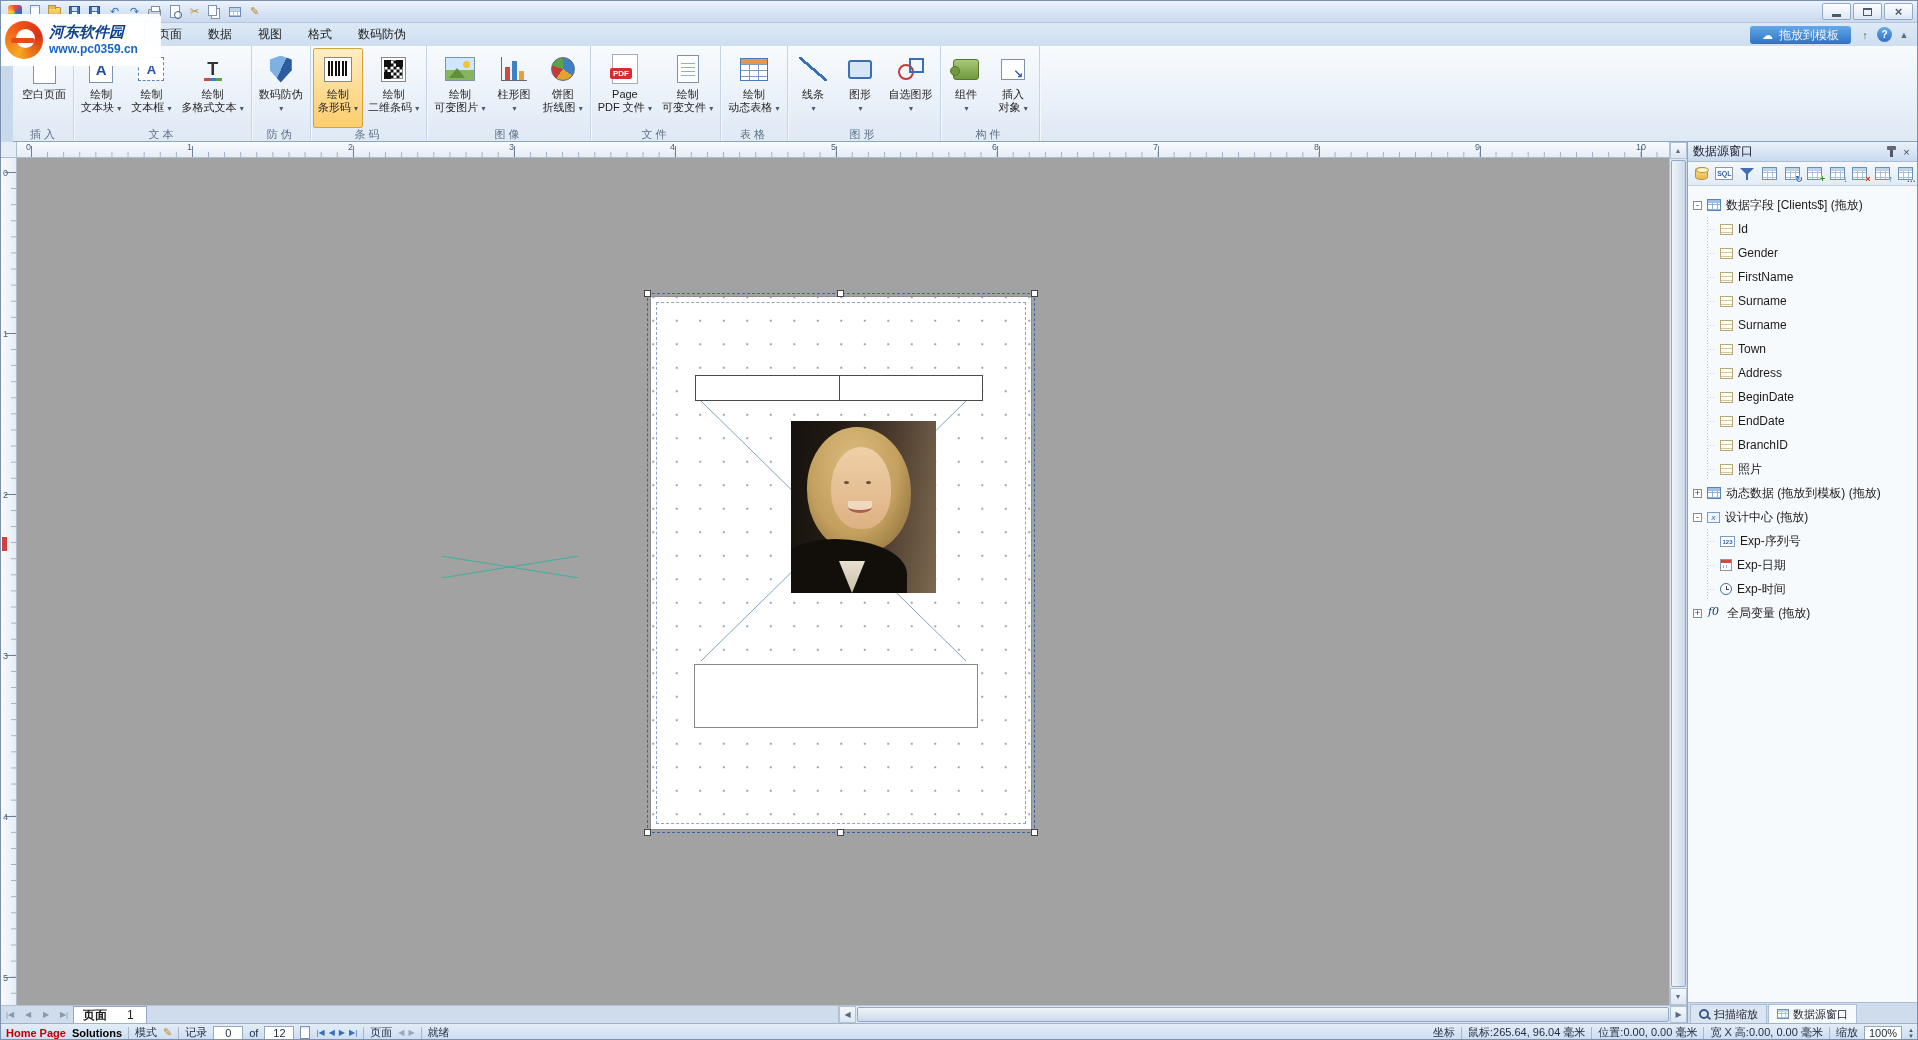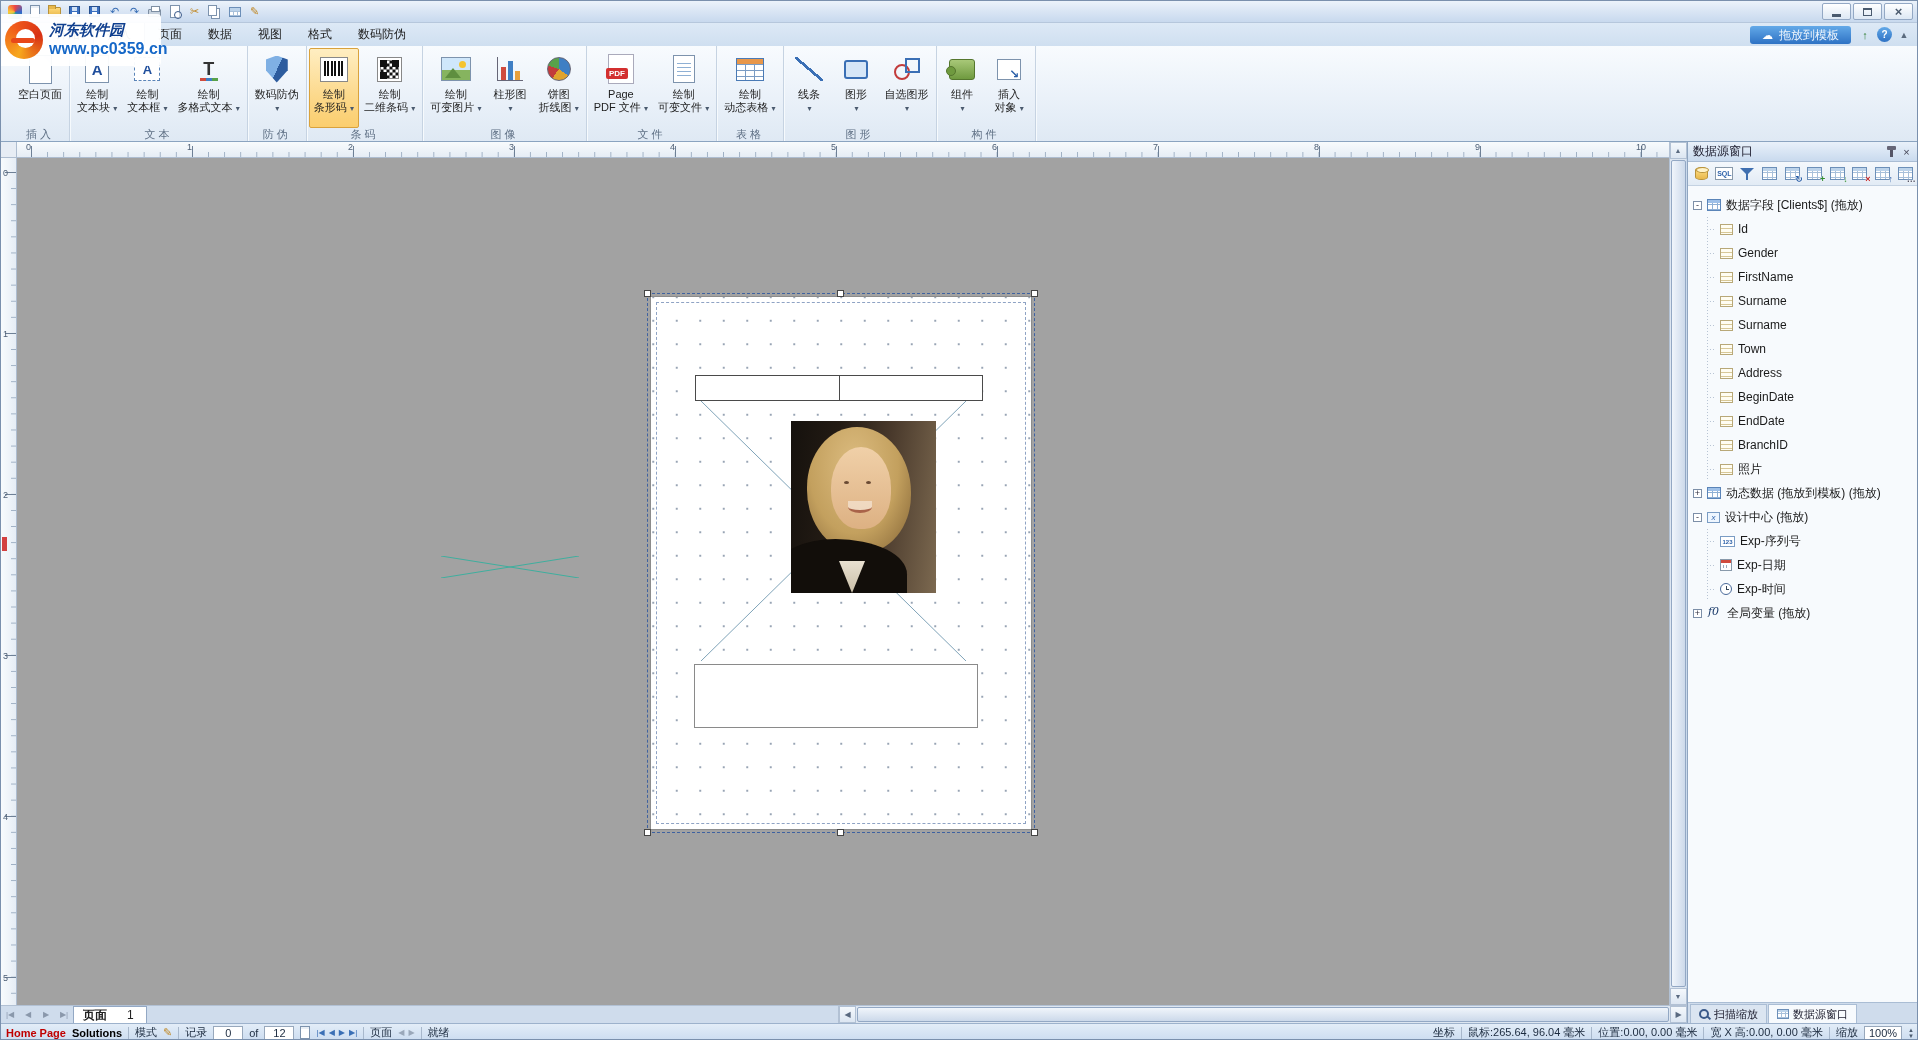--- a/index.html
+++ b/index.html
@@ -18,36 +18,36 @@
 .wg-max{width:9px;height:8px;border:1px solid #4a5a6e;border-top-width:2px;}
 .wg-close{font-size:13px;color:#4a5a6e;line-height:1;font-weight:bold;}
 
 
 #watermark{position:absolute;left:0;top:13px;width:160px;height:52px;background:rgba(255,255,255,.95);z-index:50;display:flex;align-items:center;gap:6px;padding:2px 4px;border-radius:0 4px 4px 0;}
 .wm-logo{width:38px;height:38px;border-radius:50%;background:conic-gradient(from 200deg,#f7a81e,#f05a1a 35%,#d83014 65%,#f7a81e);position:relative;flex:0 0 auto;}
 .wm-logo::before{content:"";position:absolute;left:6px;top:17px;width:24px;height:5px;background:#e8481a;border-radius:3px;z-index:1;}
 .wm-logo::after{content:"";position:absolute;left:11px;top:8px;width:19px;height:19px;border-radius:50%;background:#fff;}
 .wm-text{display:flex;flex-direction:column;line-height:1.3;}
 .wm-name{font-size:15px;font-weight:bold;color:#0f3f8f;font-style:italic;}
-.wm-url{font-size:16px;font-weight:bold;color:#1668c8;}
+.wm-url{font-size:12px;font-weight:bold;color:#1668c8;}
 
 
 #tabrow{position:absolute;left:0;top:22px;right:0;height:23px;background:linear-gradient(#dde9f6,#cfdff0);display:flex;align-items:flex-end;padding-left:42px;z-index:20;}
 .rtab{padding:4px 13px 3px;color:#1e1e1e;font-size:12px;}
 .rtab.active{background:linear-gradient(#fdfeff,#f1f6fb);border:1px solid #8ba4c0;border-bottom:0;border-radius:2px 2px 0 0;}
 #upload-pill{position:absolute;right:66px;top:3px;height:18px;display:flex;align-items:center;gap:6px;padding:0 12px;border-radius:3px;background:linear-gradient(#63a9e8,#2e72c4);color:#eef5fc;font-size:12px;}
 .cloud{font-size:11px;color:#fff;}
 #tr-icons{position:absolute;right:4px;top:3px;display:flex;gap:3px;align-items:center;}
 .tr-btn{width:18px;height:17px;display:flex;align-items:center;justify-content:center;font-size:11px;border-radius:2px;}
 .tr-btn.green{color:#2e7d32;font-weight:bold;}
 .tr-btn.blue{color:#fff;background:linear-gradient(#63a9e8,#2e72c4);border-radius:50%;font-weight:bold;width:15px;height:15px;font-size:10px;}
 .tr-btn.gray{color:#5a6a7e;font-size:9px;}
 
 
-#ribbon{position:absolute;left:0;top:45px;right:0;height:96px;background:linear-gradient(#f8fbfe,#eaf1f9 55%,#dfe9f4);border-bottom:1px solid #8ba4c0;display:flex;align-items:stretch;padding-left:10px;z-index:10;}
+#ribbon{position:absolute;left:12px;top:45px;right:0;height:96px;background:linear-gradient(#f8fbfe,#eaf1f9 55%,#dfe9f4);border-bottom:1px solid #8ba4c0;display:flex;align-items:stretch;padding-left:2px;z-index:10;}
 .rgroup{position:relative;display:flex;flex-direction:column;padding:2px 2px 13px;border-right:1px solid #c6d3e2;box-shadow:1px 0 0 #f6fafd;}
 .rgroup-label{position:absolute;left:0;right:0;bottom:1px;height:12px;text-align:center;font-size:11px;color:#5f7085;letter-spacing:3px;line-height:12px;}
 .rbtns{display:flex;align-items:stretch;height:100%;}
 .rbtn{min-width:47px;padding:3px 4px 0;display:flex;flex-direction:column;align-items:center;border:1px solid rgba(0,0,0,0);border-radius:2px;}
 .rbtn.hot{background:linear-gradient(#ffeec2,#fcd98c 60%,#fbce6e);border-color:#d9a23c;}
 .rbtn.dis{opacity:.55;filter:grayscale(.8);}
 .ric{height:34px;display:flex;align-items:center;justify-content:center;margin-bottom:2px;position:relative;}
 .rlbl{font-size:11px;line-height:13px;color:#1e1e1e;text-align:center;white-space:nowrap;}
 .ddv{font-size:8px;color:#4a5a6e;padding-left:1px;}
 

